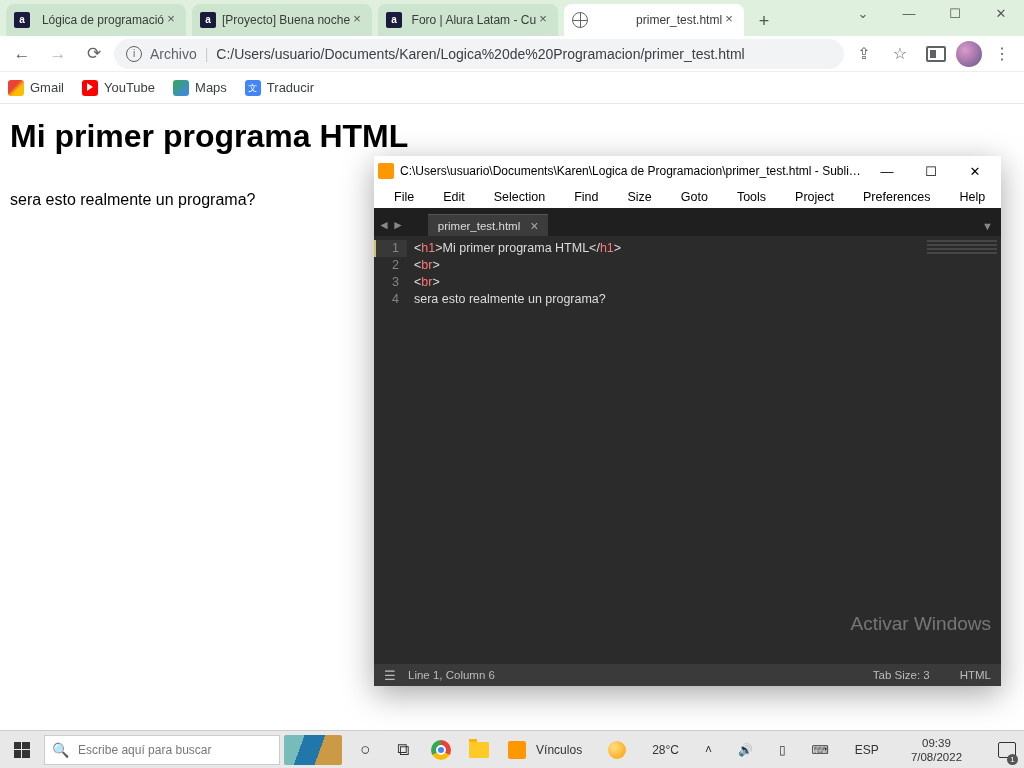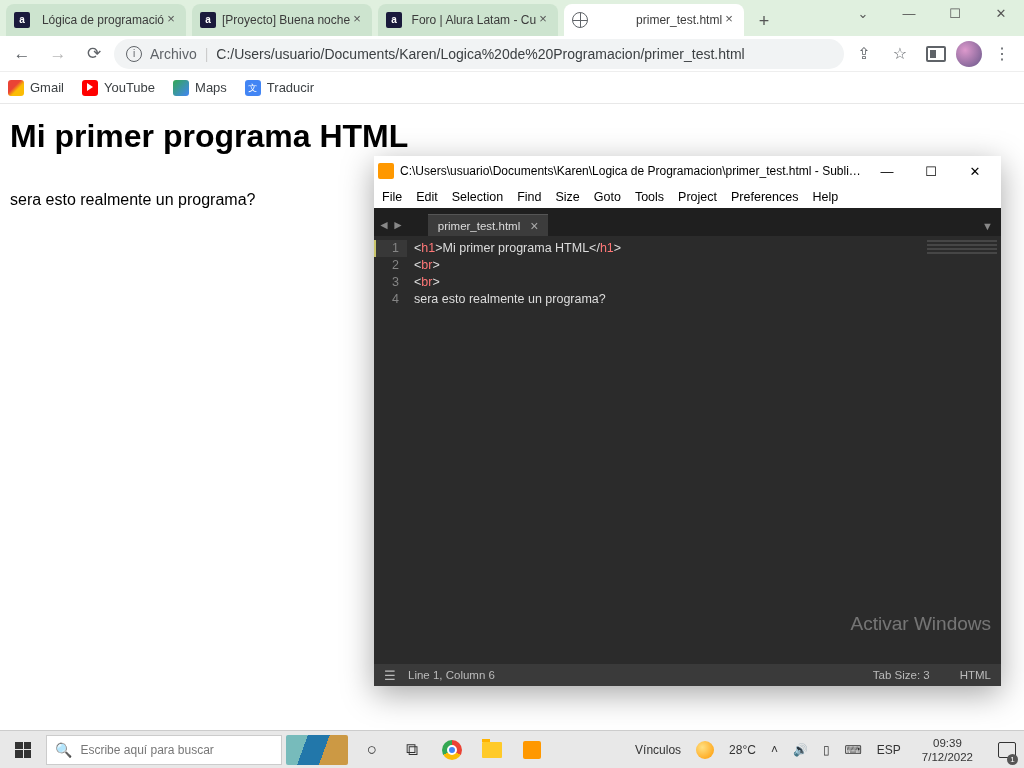--- a/index.html
+++ b/index.html
@@ -48,21 +48,21 @@
   .page-content h1 { font-size: 32px; font-weight: bold; margin-bottom: 36px; }
   .page-content p { font-size: 16px; }
 
   
   .sublime { position: absolute; left: 374px; top: 156px; width: 627px; height: 530px; background: #323232; box-shadow: 0 8px 30px rgba(0,0,0,0.35); display: flex; flex-direction: column; color: #ddd; }
   .st-title { height: 30px; background: #fff; color: #000; display: flex; align-items: center; padding: 0 4px; font-size: 12px; }
   .st-title .logo { width: 16px; height: 16px; background: #ff9800; margin-right: 6px; border-radius: 2px; }
   .st-title .txt { flex: 1; white-space: nowrap; overflow: hidden; text-overflow: ellipsis; }
   .st-title .wc { display: flex; }
   .st-title .wc div { width: 44px; text-align: center; font-size: 13px; cursor: pointer; }
-  .st-menu { height: 22px; background: #fff; color: #000; display: flex; align-items: center; gap: 14px; padding: 0 8px; font-size: 12.5px; }
+  .st-menu { height: 22px; background: #fff; color: #000; display: flex; align-items: center; gap: 29px; padding: 0 20px; font-size: 12.5px; }
   .st-menu span { cursor: pointer; }
   .st-tabs { height: 28px; background: #1f1f1f; display: flex; align-items: flex-end; }
   .st-arrows { display: flex; padding: 0 4px 4px; gap: 2px; color: #888; font-size: 12px; }
   .st-arrows span { cursor: pointer; }
   .st-tab { height: 22px; background: #3c3c3c; padding: 0 10px; font-size: 11.5px; color: #ddd; display: flex; align-items: center; gap: 10px; border-top: 1px solid #555; margin-left: 20px; }
   .st-tab .x { color: #aaa; cursor: pointer; font-size: 14px; }
   .st-chevdown { margin-left: auto; padding: 4px 8px; color: #888; font-size: 11px; cursor: pointer; }
   .st-editor { flex: 1; background: #2b2b2b; display: flex; font-family: Consolas, monospace; font-size: 12.5px; position: relative; }
   .gutter { width: 34px; background: #2b2b2b; color: #858585; text-align: right; padding: 4px 8px 0 0; line-height: 17px; border-right: 1px solid #2b2b2b; }
   .gutter .g1 { background: #383838; margin-right: -8px; padding-right: 8px; border-left: 2px solid #c9c56b; }
@@ -80,21 +80,21 @@
 
   
   .taskbar { position: absolute; left: 0; bottom: 0; width: 1024px; height: 38px; background: #e8e8e8; display: flex; align-items: center; font-size: 12px; color: #333; border-top: 1px solid #ccc; }
   .taskbar .start { width: 46px; height: 38px; display: flex; align-items: center; justify-content: center; cursor: pointer; }
   .winlogo { width: 16px; height: 16px; display: grid; grid-template: 1fr 1fr / 1fr 1fr; gap: 1px; }
   .winlogo div { background: #333; }
   .search { flex: 0 0 236px; height: 30px; background: #fff; border: 1px solid #ccc; display: flex; align-items: center; padding: 0 8px; gap: 8px; color: #777; }
   .search .mag { font-size: 14px; }
   .tb-ico { width: 40px; height: 38px; display: flex; align-items: center; justify-content: center; cursor: pointer; font-size: 17px; }
   .tb-sep { flex: 1; }
-  .tray { display: flex; align-items: center; gap: 15px; padding-right: 4px; }
+  .tray { display: flex; align-items: center; gap: 26px; padding-right: 4px; }
   .tray-item { font-size: 12px; cursor: pointer; }
   .clock { text-align: center; line-height: 14px; font-size: 11.5px; padding: 0 6px; }
   .weather { width: 18px; height: 18px; border-radius: 50%; background: radial-gradient(circle at 35% 35%, #ffe082, #ff9800); }
   .news-img { width: 62px; height: 30px; background: linear-gradient(110deg, #7bb 0 30%, #27a 30% 60%, #c94 60% 100%); border-radius: 2px; margin: 0 4px; }
   .chrome-ico { width: 20px; height: 20px; border-radius: 50%; background: conic-gradient(#ea4335 0 120deg, #fbbc05 120deg 240deg, #34a853 240deg 360deg); position: relative; }
   .chrome-ico::after { content: ""; position: absolute; inset: 5px; background: #4285f4; border: 2px solid #fff; border-radius: 50%; }
   .folder-ico { width: 20px; height: 16px; background: #ffca28; border-radius: 1px; position: relative; }
   .folder-ico::before { content: ""; position: absolute; top: -3px; left: 0; width: 8px; height: 3px; background: #ffb300; }
   .subl-ico { width: 18px; height: 18px; background: #ff9800; border-radius: 2px; }
   .notif { width: 26px; height: 38px; display: flex; align-items: center; justify-content: center; position: relative; }
@@ -272,20 +272,20 @@
     <span class="tray-item">Vínculos</span>
     <div class="weather"></div>
     <span class="tray-item">28°C</span>
     <span class="tray-item">˄</span>
     <span class="tray-item">🔊</span>
     <span class="tray-item">▯</span>
     <span class="tray-item">⌨</span>
     <span class="tray-item">ESP</span>
     <div class="clock">
       <div>09:39</div>
-      <div>7/12/2022</div>
+      <div>7/08/2022</div>
     </div>
     <div class="notif">
       <div class="bubble"></div>
       <div class="badge">1</div>
     </div>
   </div>
 </div>
 
 </body></html>

